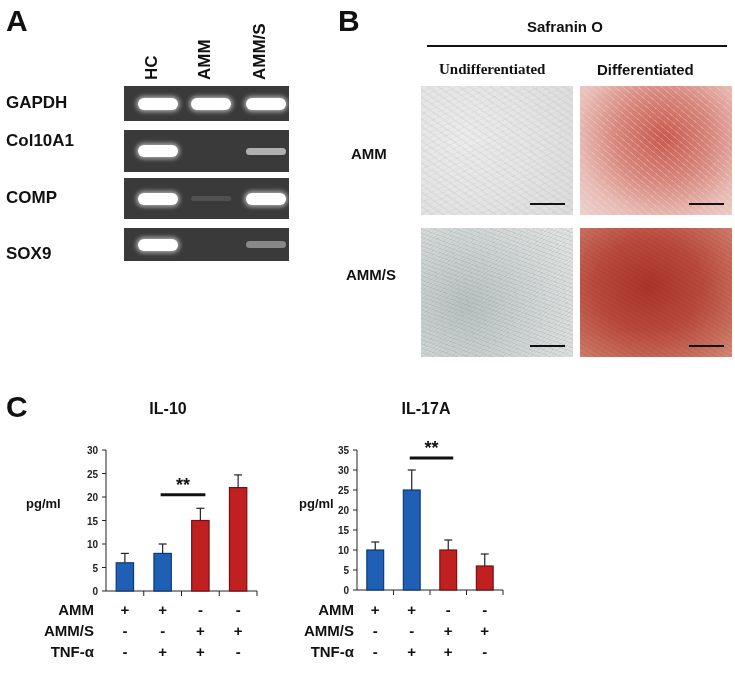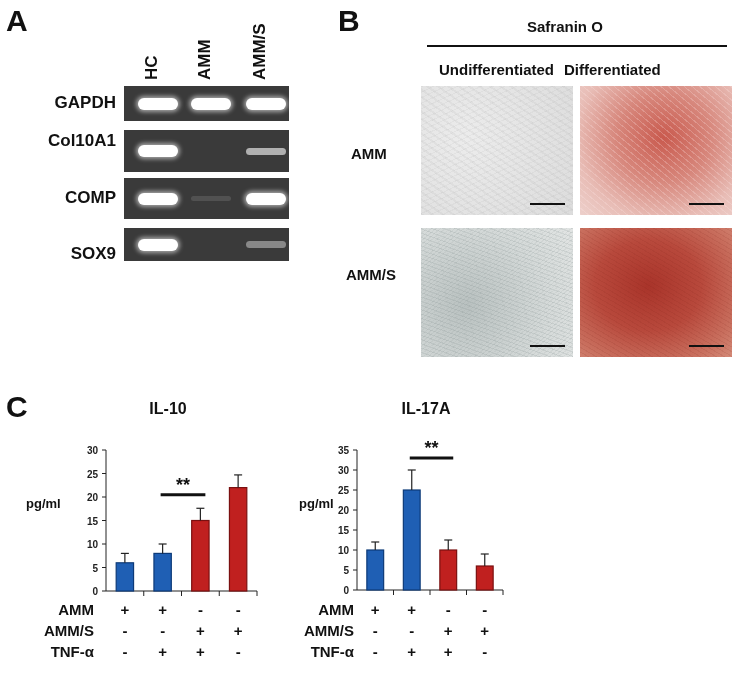--- a/index.html
+++ b/index.html
@@ -3,21 +3,21 @@
 <meta charset="utf-8">
 <style>
   html,body{margin:0;padding:0;background:#fff;}
   body{width:735px;height:678px;position:relative;overflow:hidden;font-family:"Liberation Sans",sans-serif;color:#111;}
   .abs{position:absolute;}
   .panel-letter{font-weight:bold;font-size:30px;line-height:1;}
   .b{font-weight:bold;}
   .gel{position:absolute;background:#3a3a3a;}
   .band{position:absolute;border-radius:9px;background:#fff;box-shadow:0 0 4px 2px rgba(255,255,255,0.55);}
   .lane-label{position:absolute;font-weight:bold;font-size:17px;transform:rotate(-90deg);transform-origin:left top;white-space:nowrap;}
-  .gene-label{position:absolute;font-weight:bold;font-size:17px;text-align:right;width:110px;}
+  .gene-label{position:absolute;font-weight:bold;font-size:17px;text-align:left;width:110px;}
   .micro{position:absolute;overflow:hidden;}
   .scalebar{position:absolute;height:2px;background:#111;}
   svg text{font-family:"Liberation Sans",sans-serif;}
 </style>
 </head>
 <body>
 
 <div class="abs panel-letter" style="left:6px;top:6px;">A</div>
 
 <div id="gelArea">
@@ -44,22 +44,22 @@
     <div class="gene-label" style="left: 6px; top: 244px;">SOX9</div>
     <div class="gel" style="left: 124px; top: 228px; width: 165px; height: 33px;">
       <div class="band" style="left: 14px; top: 10.5px; width: 40px; height: 12px; opacity: 1;"></div>
       <div class="band" style="left: 122px; top: 13px; width: 40px; height: 7px; opacity: 0.4; box-shadow: none;"></div>
     </div>
   </div>
 
 <div class="abs panel-letter" style="left:338px;top:6px;">B</div>
 <div class="abs b" style="left:527px;top:18px;font-size:15px;">Safranin O</div>
 <div class="abs" style="left:427px;top:45px;width:300px;height:2px;background:#111;"></div>
-<div class="abs b" style="left:439px;top:61px;font-size:15px;">Undifferentiated</div>
-<div class="abs b" style="left:564px;top:61px;font-size:15px;">Differentiated</div>
+<div class="abs b" style="left:439px;top:61px;font-size:15px;font-family:Liberation Serif, serif;">Undifferentiated</div>
+<div class="abs b" style="left:597px;top:61px;font-size:15px;">Differentiated</div>
 <div class="abs b" style="left:351px;top:145px;font-size:15px;">AMM</div>
 <div class="abs b" style="left:346px;top:266px;font-size:15px;">AMM/S</div>
 
 <div class="micro" style="left:421px;top:86px;width:152px;height:129px;background:
      repeating-linear-gradient(35deg,rgba(150,150,150,0.10) 0 2px,transparent 2px 6px),
      repeating-linear-gradient(-25deg,rgba(170,170,170,0.12) 0 1px,transparent 1px 5px),
      radial-gradient(circle at 30% 40%,#ececec,#dcdcdc);">
   <div class="scalebar" style="right:8px;bottom:10px;width:35px;"></div>
 </div>
 <div class="micro" style="left:580px;top:86px;width:152px;height:129px;background:

